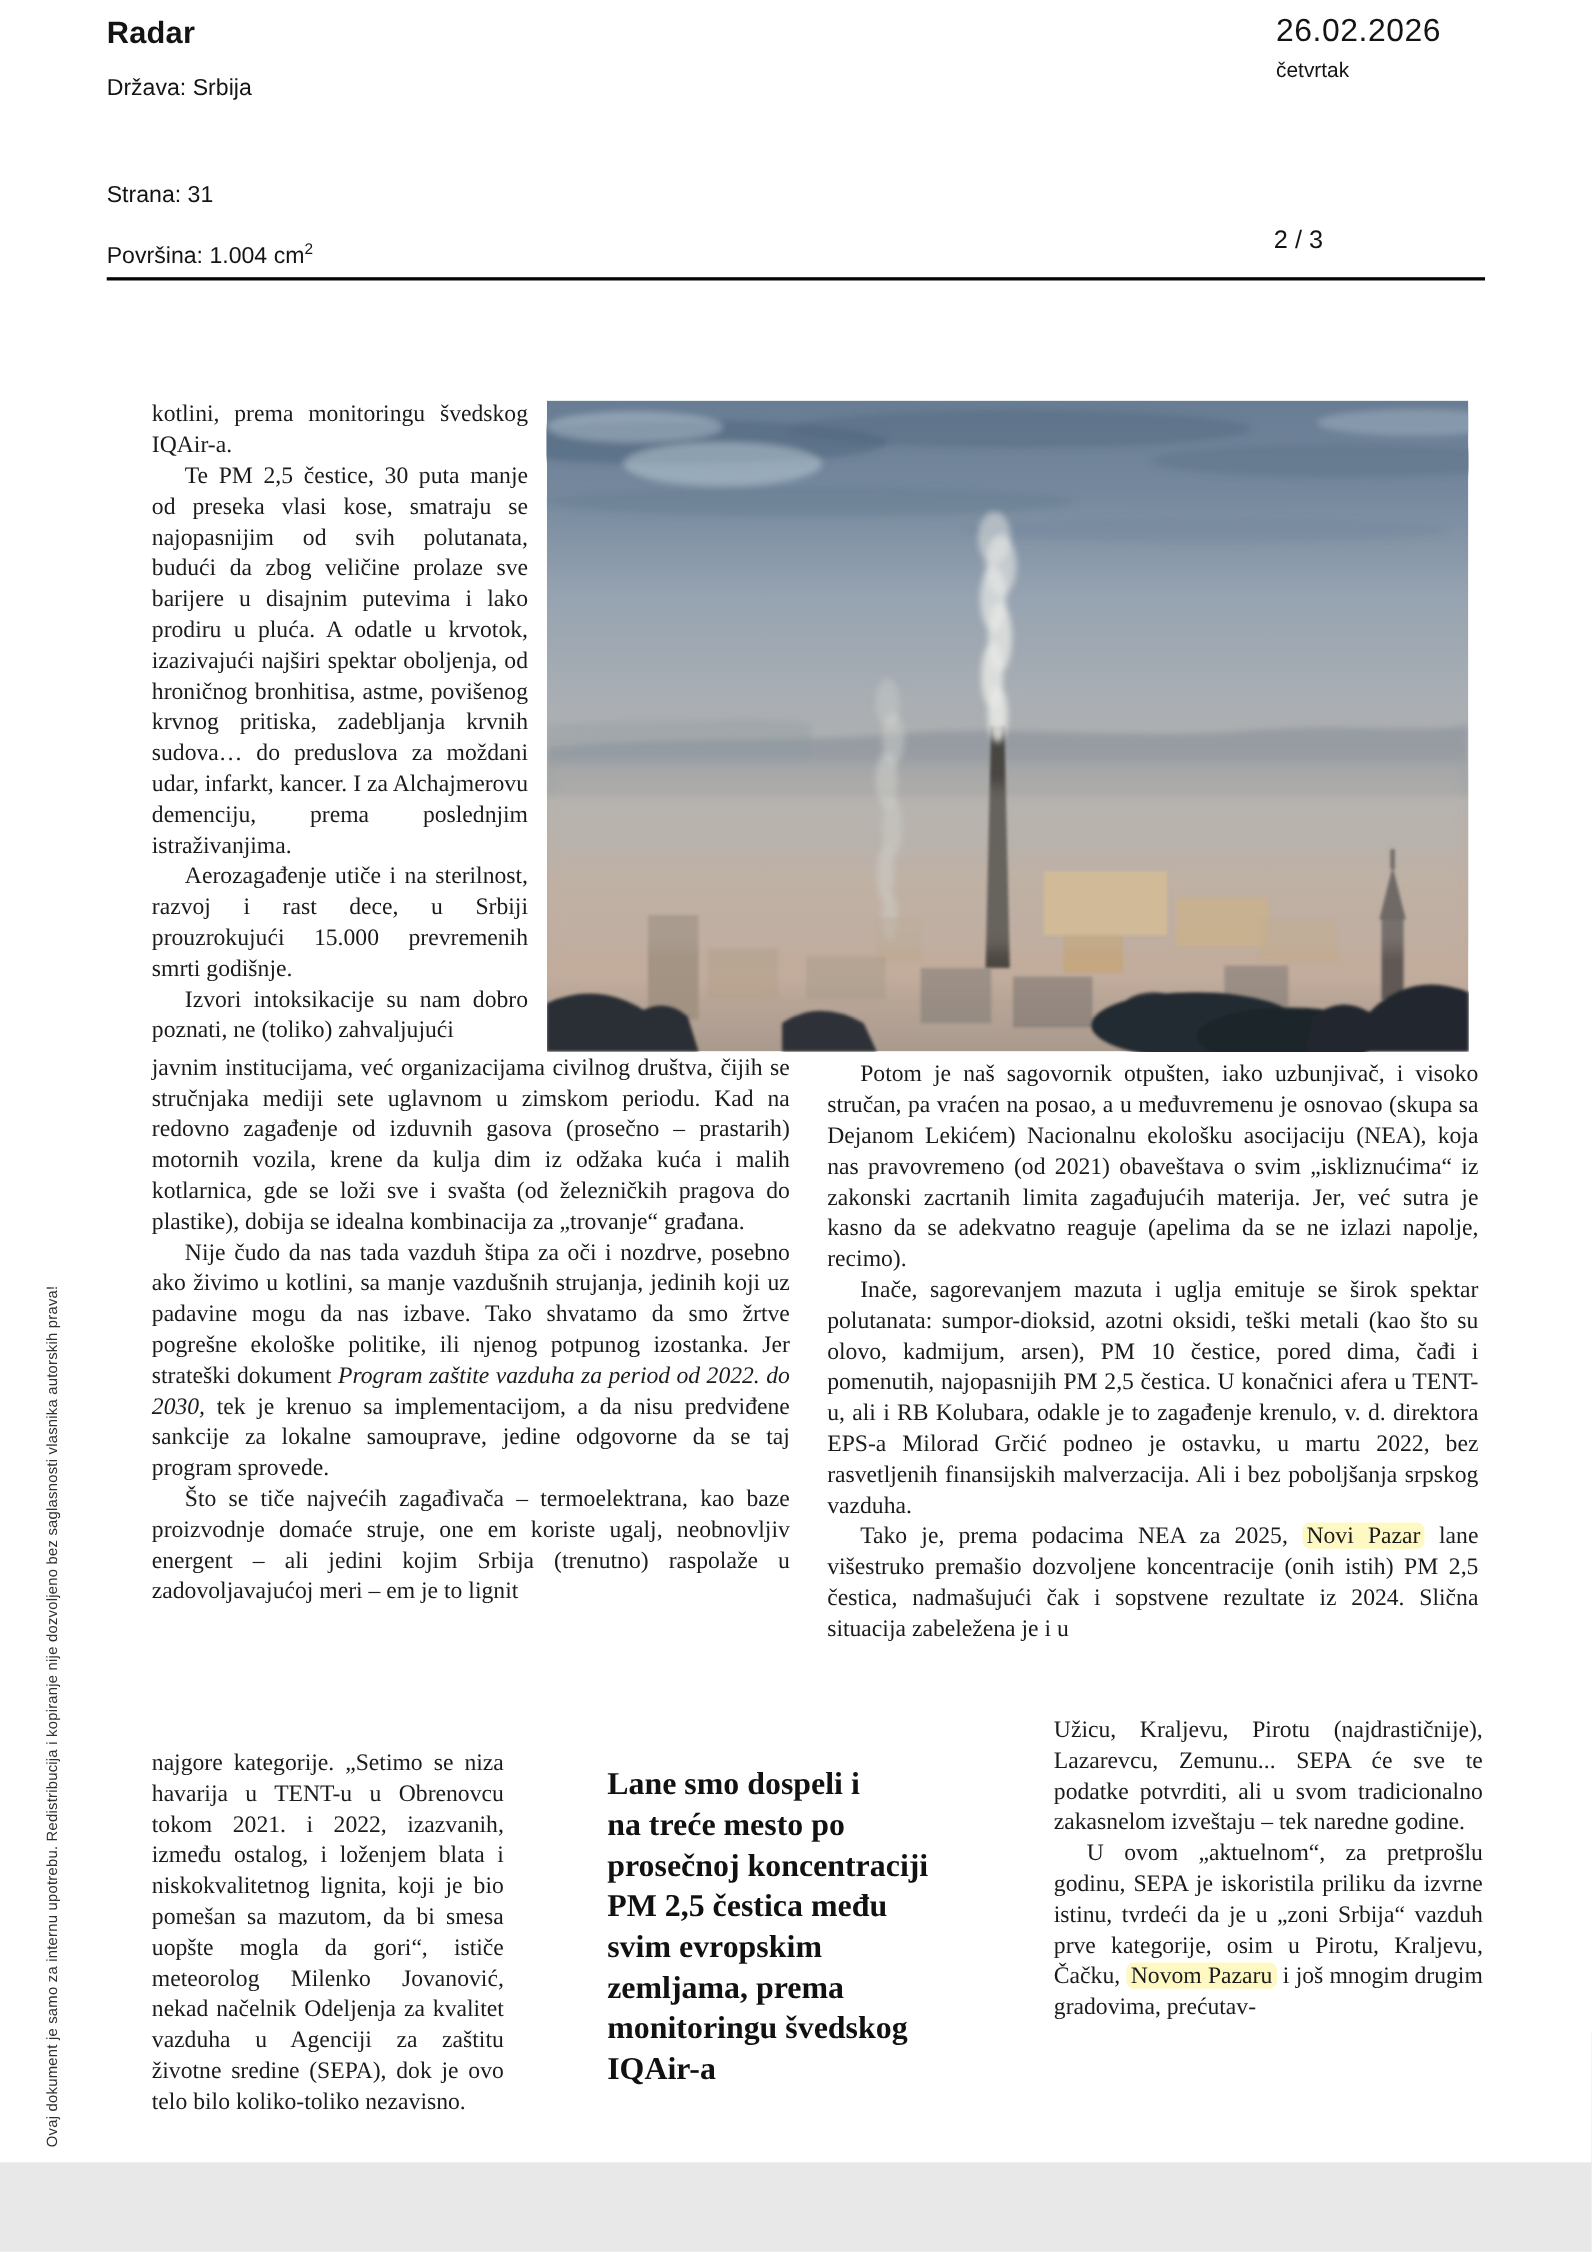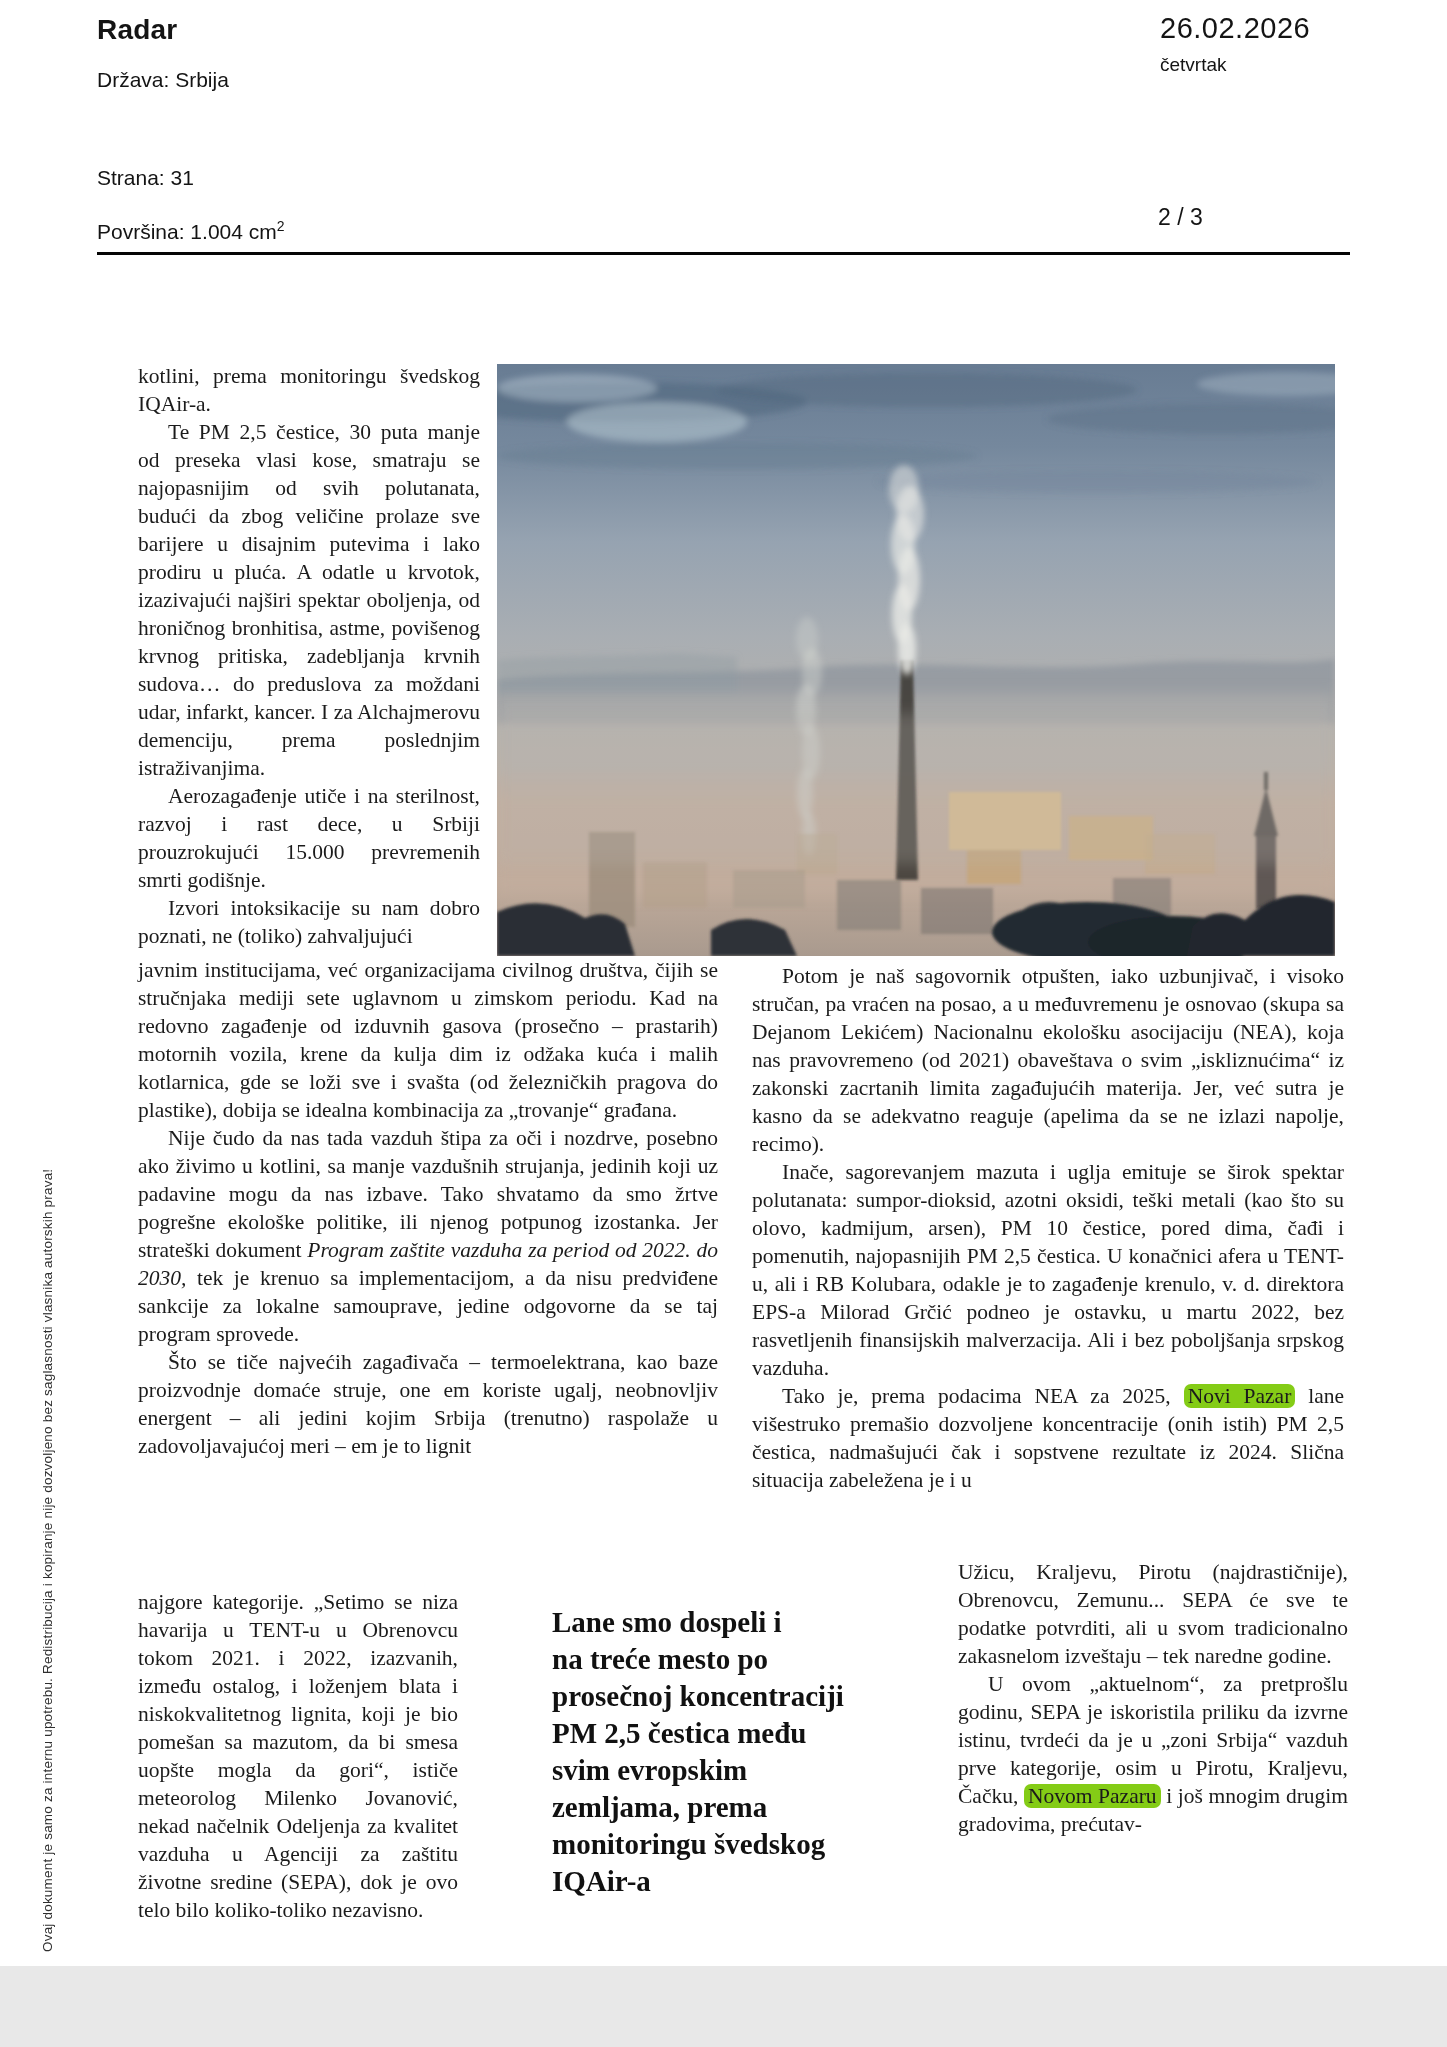--- a/index.html
+++ b/index.html
@@ -28,21 +28,21 @@
   .body-text{
     position:absolute;
     font-family:"Liberation Serif",serif;
     font-size:21.5px;line-height:28px;
     color:#1b1b1b;
     text-align:justify;
   }
   .body-text p{margin:0;}
   .body-text p.ind{text-indent:30px;}
   .i{font-style:italic;}
-  .hl{background:#84cc16;border-radius:7px;padding:0 4px;box-decoration-break:clone;-webkit-box-decoration-break:clone;}
+  .hl{background:#fef9c3;border-radius:7px;padding:0 4px;box-decoration-break:clone;-webkit-box-decoration-break:clone;}
   .col-left-top{left:138px;top:362px;width:342px;}
   .col-left-mid{left:138px;top:956px;width:580px;}
   .col-left-bottom{left:138px;top:1588px;width:320px;}
   .col-right-top{left:752px;top:962px;width:592px;}
   .col-right-bottom{left:958px;top:1558px;width:390px;}
   .pull-quote{
     position:absolute;left:552px;top:1604px;width:368px;
     font-family:"Liberation Serif",serif;
     font-weight:700;font-size:29px;line-height:37px;
     text-align:left;color:#111;
@@ -182,21 +182,21 @@
     </div>
   <div class="body-text col-left-bottom">
       <p><span>najgore kategorije. „Setimo se niza havarija u TENT-u u Obrenovcu tokom 2021. i 2022, izazvanih, između ostalog, i loženjem blata i niskokvalitetnog lignita, koji je bio pomešan sa mazutom, da bi smesa uopšte mogla da gori“, ističe meteorolog Milenko Jovanović, nekad načelnik Odeljenja za kvalitet vazduha u Agenciji za zaštitu životne sredine (SEPA), dok je ovo telo bilo koliko-toliko nezavisno.</span></p>
     </div>
   <div class="body-text col-right-top">
       <p class="ind"><span>Potom je naš sagovornik otpušten, iako uzbunjivač, i visoko stručan, pa vraćen na posao, a u međuvremenu je osnovao (skupa sa Dejanom Lekićem) Nacionalnu ekološku asocijaciju (NEA), koja nas pravovremeno (od 2021) obaveštava o svim „iskliznućima“ iz zakonski zacrtanih limita zagađujućih materija. Jer, već sutra je kasno da se adekvatno reaguje (apelima da se ne izlazi napolje, recimo).</span></p>
       <p class="ind"><span>Inače, sagorevanjem mazuta i uglja emituje se širok spektar polutanata: sumpor-dioksid, azotni oksidi, teški metali (kao što su olovo, kadmijum, arsen), PM 10 čestice, pored dima, čađi i pomenutih, najopasnijih PM 2,5 čestica. U konačnici afera u TENT-u, ali i RB Kolubara, odakle je to zagađenje krenulo, v. d. direktora EPS-a Milorad Grčić podneo je ostavku, u martu 2022, bez rasvetljenih finansijskih malverzacija. Ali i bez poboljšanja srpskog vazduha.</span></p>
       <p class="ind"><span>Tako je, prema podacima NEA za 2025, </span><span class="hl">Novi Pazar</span><span> lane višestruko premašio dozvoljene koncentracije (onih istih) PM 2,5 čestica, nadmašujući čak i sopstvene rezultate iz 2024. Slična situacija zabeležena je i u</span></p>
     </div>
   <div class="body-text col-right-bottom">
-      <p><span>Užicu, Kraljevu, Pirotu (najdrastičnije), Obrenovcu, Zemunu... SEPA će sve te podatke potvrditi, ali u svom tradicionalno zakasnelom izveštaju – tek naredne godine.</span></p>
+      <p><span>Užicu, Kraljevu, Pirotu (najdrastičnije), Lazarevcu, Zemunu... SEPA će sve te podatke potvrditi, ali u svom tradicionalno zakasnelom izveštaju – tek naredne godine.</span></p>
       <p class="ind"><span>U ovom „aktuelnom“, za pretprošlu godinu, SEPA je iskoristila priliku da izvrne istinu, tvrdeći da je u „zoni Srbija“ vazduh prve kategorije, osim u Pirotu, Kraljevu, Čačku, </span><span class="hl">Novom Pazaru</span><span> i još mnogim drugim gradovima, prećutav-</span></p>
     </div>
 
   <div class="pull-quote">
       <p><span>Lane smo dospeli i</span></p>
       <p><span>na treće mesto po</span></p>
       <p><span>prosečnoj koncentraciji</span></p>
       <p><span>PM 2,5 čestica među</span></p>
       <p><span>svim evropskim</span></p>
       <p><span>zemljama, prema</span></p>

